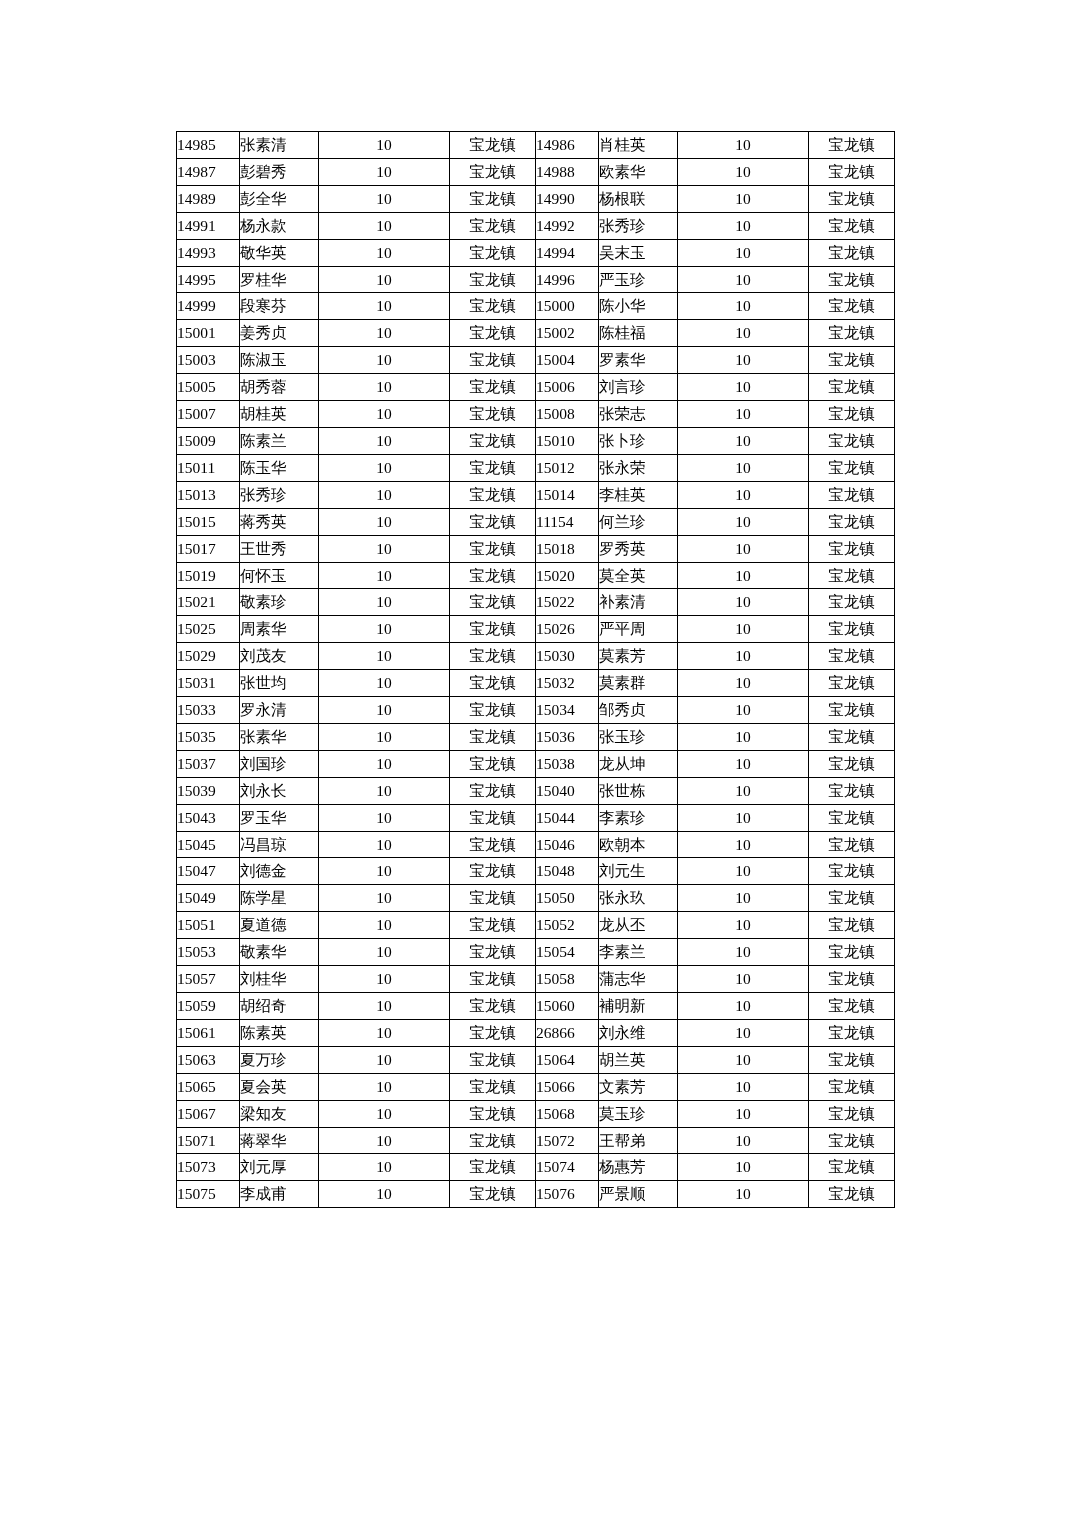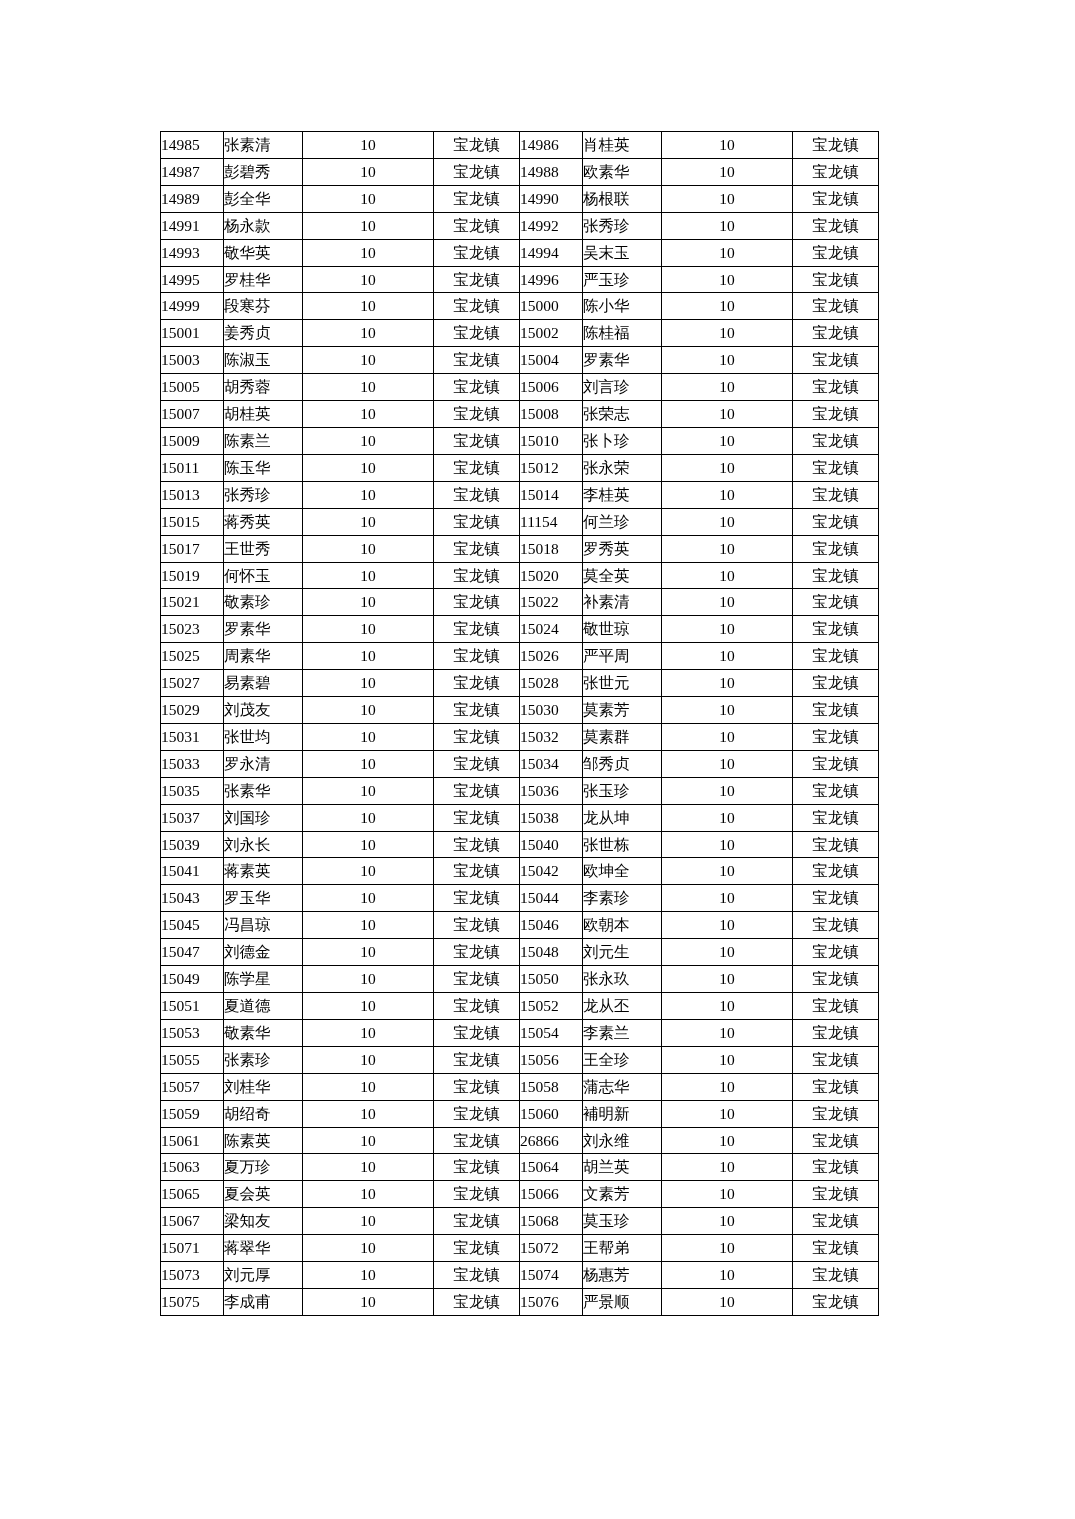--- a/index.html
+++ b/index.html
@@ -14,21 +14,21 @@
     font-family: "Liberation Serif", "DejaVu Serif", serif;
     color: #000000;
   }
   .doc-page {
     position: absolute;
     inset: 0;
     background: #ffffff;
   }
   table.roster-table {
     position: absolute;
-    left: 160px;
+    left: 176px;
     top: 131px;
     border-collapse: collapse;
     table-layout: fixed;
   }
   table.roster-table td {
     border: 1px solid #000000;
     height: 25.9px;
     font-size: 15.5px;
     line-height: 25.9px;
     padding: 0;
@@ -235,50 +235,30 @@
           <td class="c-id">15021</td>
           <td class="c-name">敬素珍</td>
           <td class="c-amt">10</td>
           <td class="c-town">宝龙镇</td>
           <td class="c-id">15022</td>
           <td class="c-name">补素清</td>
           <td class="c-amt">10</td>
           <td class="c-town">宝龙镇</td>
         </tr>
         <tr>
-          <td class="c-id">15023</td>
-          <td class="c-name">罗素华</td>
-          <td class="c-amt">10</td>
-          <td class="c-town">宝龙镇</td>
-          <td class="c-id">15024</td>
-          <td class="c-name">敬世琼</td>
-          <td class="c-amt">10</td>
-          <td class="c-town">宝龙镇</td>
-        </tr>
-        <tr>
           <td class="c-id">15025</td>
           <td class="c-name">周素华</td>
           <td class="c-amt">10</td>
           <td class="c-town">宝龙镇</td>
           <td class="c-id">15026</td>
           <td class="c-name">严平周</td>
           <td class="c-amt">10</td>
           <td class="c-town">宝龙镇</td>
         </tr>
         <tr>
-          <td class="c-id">15027</td>
-          <td class="c-name">易素碧</td>
-          <td class="c-amt">10</td>
-          <td class="c-town">宝龙镇</td>
-          <td class="c-id">15028</td>
-          <td class="c-name">张世元</td>
-          <td class="c-amt">10</td>
-          <td class="c-town">宝龙镇</td>
-        </tr>
-        <tr>
           <td class="c-id">15029</td>
           <td class="c-name">刘茂友</td>
           <td class="c-amt">10</td>
           <td class="c-town">宝龙镇</td>
           <td class="c-id">15030</td>
           <td class="c-name">莫素芳</td>
           <td class="c-amt">10</td>
           <td class="c-town">宝龙镇</td>
         </tr>
         <tr>
@@ -325,30 +305,20 @@
           <td class="c-id">15039</td>
           <td class="c-name">刘永长</td>
           <td class="c-amt">10</td>
           <td class="c-town">宝龙镇</td>
           <td class="c-id">15040</td>
           <td class="c-name">张世栋</td>
           <td class="c-amt">10</td>
           <td class="c-town">宝龙镇</td>
         </tr>
         <tr>
-          <td class="c-id">15041</td>
-          <td class="c-name">蒋素英</td>
-          <td class="c-amt">10</td>
-          <td class="c-town">宝龙镇</td>
-          <td class="c-id">15042</td>
-          <td class="c-name">欧坤全</td>
-          <td class="c-amt">10</td>
-          <td class="c-town">宝龙镇</td>
-        </tr>
-        <tr>
           <td class="c-id">15043</td>
           <td class="c-name">罗玉华</td>
           <td class="c-amt">10</td>
           <td class="c-town">宝龙镇</td>
           <td class="c-id">15044</td>
           <td class="c-name">李素珍</td>
           <td class="c-amt">10</td>
           <td class="c-town">宝龙镇</td>
         </tr>
         <tr>
@@ -391,30 +361,20 @@
           <td class="c-amt">10</td>
           <td class="c-town">宝龙镇</td>
         </tr>
         <tr>
           <td class="c-id">15053</td>
           <td class="c-name">敬素华</td>
           <td class="c-amt">10</td>
           <td class="c-town">宝龙镇</td>
           <td class="c-id">15054</td>
           <td class="c-name">李素兰</td>
-          <td class="c-amt">10</td>
-          <td class="c-town">宝龙镇</td>
-        </tr>
-        <tr>
-          <td class="c-id">15055</td>
-          <td class="c-name">张素珍</td>
-          <td class="c-amt">10</td>
-          <td class="c-town">宝龙镇</td>
-          <td class="c-id">15056</td>
-          <td class="c-name">王全珍</td>
           <td class="c-amt">10</td>
           <td class="c-town">宝龙镇</td>
         </tr>
         <tr>
           <td class="c-id">15057</td>
           <td class="c-name">刘桂华</td>
           <td class="c-amt">10</td>
           <td class="c-town">宝龙镇</td>
           <td class="c-id">15058</td>
           <td class="c-name">蒲志华</td>

